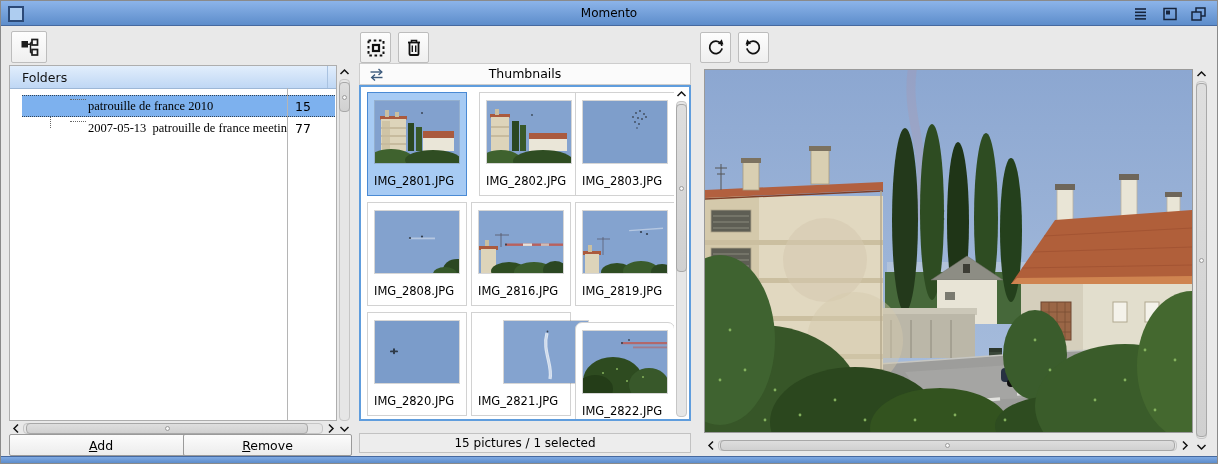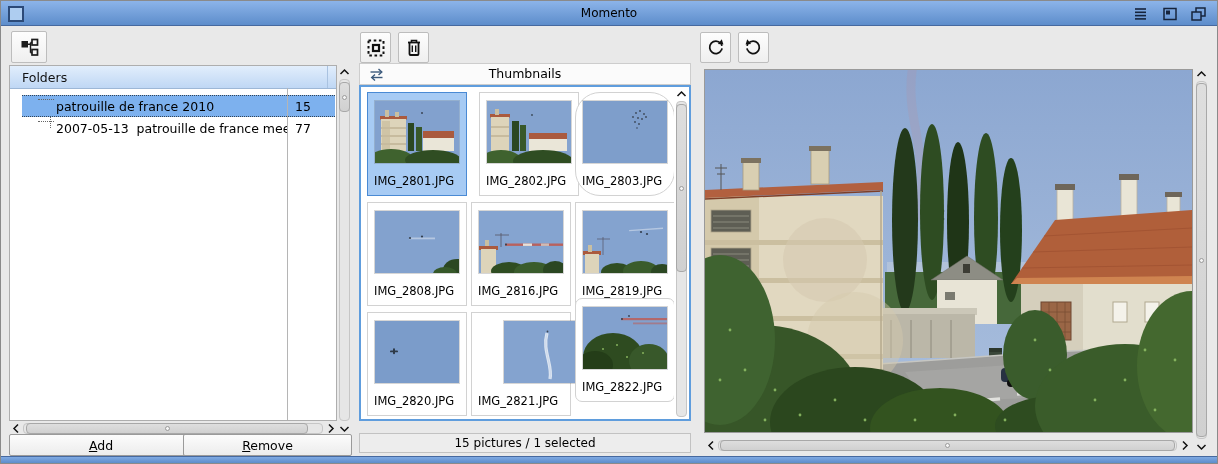--- a/index.html
+++ b/index.html
@@ -27,21 +27,21 @@
     border-bottom:1px solid #9db7d6;}
   .hdr-cell{display:flex;align-items:center;font-size:12.5px;color:#111;overflow:hidden;white-space:nowrap;box-sizing:border-box;}
   .hdr-folders{width:326px;padding-left:12px;border-right:1px solid #a9c2e0;}
   .hdr-pictures{flex:1;padding-left:8px;}
   .col-sep{position:absolute;left:277px;top:22px;bottom:0;width:1px;background:#b5b5b5;z-index:3;}
   .rows{position:relative;padding-top:6px;}
   .branch-vline{position:absolute;left:40px;top:7px;height:32px;border-left:1px dotted #666;z-index:1;}
   .tree-row{position:relative;height:22px;display:flex;align-items:center;font-size:12.5px;color:#000;z-index:2;}
   .tree-row.selected::before{content:"";position:absolute;left:12px;right:1px;top:0;bottom:0;
     background:#7db1ee;border-top:1px dotted #345;border-bottom:1px dotted #345;box-sizing:border-box;}
-  .name-cell{position:relative;width:277px;display:flex;align-items:flex-start;padding-left:28px;box-sizing:border-box;overflow:hidden;}
+  .name-cell{position:relative;width:277px;display:flex;align-items:flex-start;padding-left:60px;box-sizing:border-box;overflow:hidden;font-family:Liberation Serif, serif;}
   .branch{width:16px;height:0;border-top:1px dotted #666;margin-right:2px;flex:none;}
   .row-label{white-space:pre;}
   .count-cell{position:relative;flex:1;padding-left:8px;}
 
   
   .sb{position:absolute;display:flex;box-sizing:border-box;}
   .sb-v{flex-direction:column;align-items:center;}
   .sb-h{flex-direction:row;align-items:center;}
   .sb-btn{flex:none;display:flex;align-items:center;justify-content:center;}
   .sb-v .sb-btn{width:100%;height:13px;}
@@ -258,21 +258,21 @@
             <rect x="25" y="20" width="7" height="30" fill="#2b4722"></rect>
             <rect x="33" y="24" width="6" height="26" fill="#38582a"></rect>
             <rect x="42" y="32" width="38" height="6" fill="#aa5a3e"></rect>
             <rect x="42" y="38" width="38" height="12" fill="#eae6d8"></rect>
             <ellipse cx="14" cy="59" rx="20" ry="10" fill="#3f622e"></ellipse>
             <ellipse cx="56" cy="60" rx="30" ry="11" fill="#2f4d22"></ellipse>
             <circle cx="45" cy="14" r="0.9" fill="#3a4656"></circle>
           </svg>
           <div class="fname">IMG_2802.JPG</div>
         </div>
-        <div class="card" style="left: 214px; top: 5px; border-radius: 25px;">
+        <div class="card" style="left: 214px; top: 5px;">
           <svg width="84" height="62" viewBox="0 0 84 62">
             <rect width="84" height="62" fill="#7e9ecb"></rect>
             <g fill="#3c4858">
               <circle cx="53" cy="12" r="0.9"></circle>
               <circle cx="57" cy="10" r="0.9"></circle>
               <circle cx="61" cy="13" r="0.9"></circle>
               <circle cx="50" cy="16" r="0.9"></circle>
               <circle cx="55" cy="17" r="0.9"></circle>
               <circle cx="59" cy="18" r="0.9"></circle>
               <circle cx="63" cy="16" r="0.9"></circle>
@@ -339,21 +339,21 @@
         </div>
         <div class="card" style="left: 110px; top: 225px; padding-left: 32px;">
           <svg width="84" height="62" viewBox="0 0 84 62">
             <rect width="84" height="62" fill="#84a3cf"></rect>
             <path d="M46,58 C49,44 38,30 43,12" stroke="#e7edf5" stroke-width="3.2" fill="none" opacity="0.9"></path>
             <path d="M46,58 C49,44 38,30 43,12" stroke="#c9d6e8" stroke-width="1.2" fill="none" opacity="0.8"></path>
             <circle cx="43.5" cy="10.5" r="0.9" fill="#3c4858"></circle>
           </svg>
           <div class="fname">IMG_2821.JPG</div>
         </div>
-        <div class="card" style="left: 214px; top: 211px; border-radius: 7px;">
+        <div class="card" style="left: 214px; top: 235px; border-radius: 7px;">
           <svg width="84" height="62" viewBox="0 0 84 62">
             <rect width="84" height="62" fill="#82a1ce"></rect>
             <rect x="38" y="11" width="46" height="2.2" fill="#c2564a" opacity="0.75"></rect>
             <rect x="50" y="15.5" width="34" height="1.8" fill="#c2564a" opacity="0.5"></rect>
             <circle cx="39" cy="12" r="1" fill="#333f4f"></circle>
             <circle cx="46" cy="9" r="0.9" fill="#333f4f"></circle>
             <ellipse cx="30" cy="50" rx="30" ry="24" fill="#2e4b20"></ellipse>
             <ellipse cx="12" cy="58" rx="18" ry="14" fill="#243d18"></ellipse>
             <ellipse cx="66" cy="54" rx="20" ry="17" fill="#38582a"></ellipse>
             <g fill="#86b25c">

